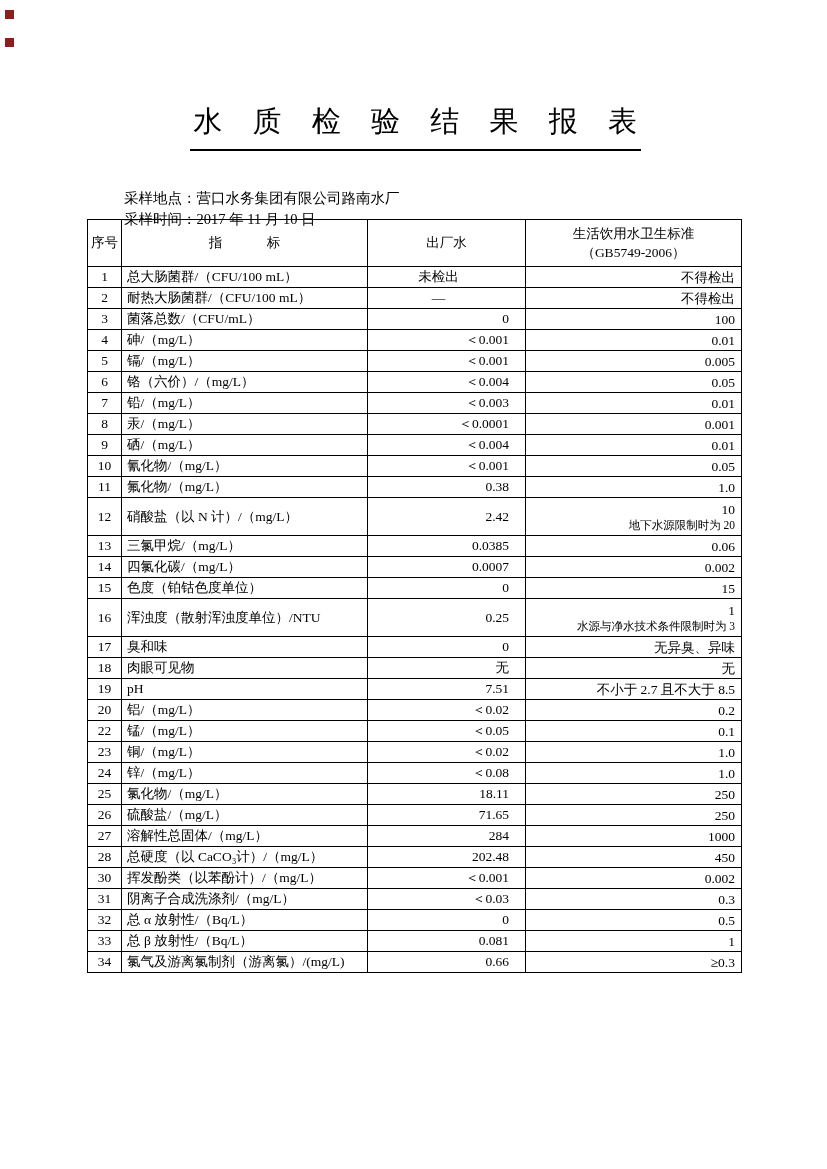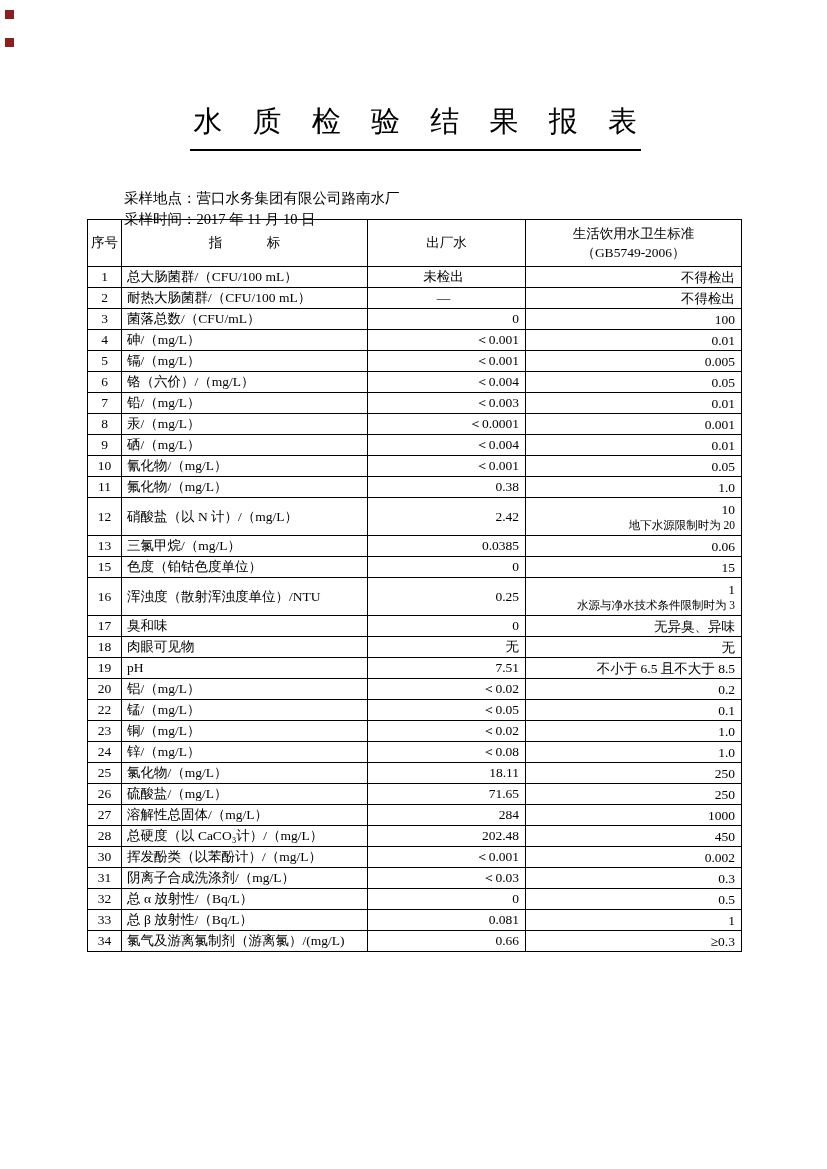--- a/index.html
+++ b/index.html
@@ -34,21 +34,21 @@
   }
   .report thead tr { height:47px; }
   .report tbody tr { height:21px; }
   .report tbody tr.tall { height:38px; }
   .report th { font-weight:normal; text-align:center; line-height:1.3; }
   .hdr-std div { line-height:19px; }
   .gap-wide { letter-spacing:3.3em; margin-right:-3.3em; }
 
   td.c-no  { text-align:center; }
   td.c-ind { text-align:left;  padding-left:5px;  }
-  td.c-val { text-align:right; padding-right:6px; }
+  td.c-val { text-align:right; padding-right:16px; }
   td.c-std { text-align:right; padding-right:6px; }
   .std-line1 { line-height:17px; }
   .std-line2 { font-size:11.5px; line-height:15px; }
 </style>
 </head>
 <body>
 
 <div class="page">
 
   <div class="corner-mark" id="mark1" style="background: rgb(139, 31, 31);"></div>
@@ -193,20 +193,29 @@
         <tr>
       <td class="c-no">13</td>
       <td class="c-ind">三氯甲烷/（mg/L）</td>
       <td class="c-val">0.0385</td>
       <td class="c-std">
         <div class="std-line1">0.06</div>
 
       </td>
     </tr>
         <tr>
+      <td class="c-no">14</td>
+      <td class="c-ind">四氯化碳/（mg/L）</td>
+      <td class="c-val">0.0007</td>
+      <td class="c-std">
+        <div class="std-line1">0.002</div>
+
+      </td>
+    </tr>
+        <tr>
       <td class="c-no">15</td>
       <td class="c-ind">色度（铂钴色度单位）</td>
       <td class="c-val">0</td>
       <td class="c-std">
         <div class="std-line1">15</div>
 
       </td>
     </tr>
         <tr class="tall">
       <td class="c-no">16</td>
@@ -233,21 +242,21 @@
       <td class="c-std">
         <div class="std-line1">无</div>
 
       </td>
     </tr>
         <tr>
       <td class="c-no">19</td>
       <td class="c-ind">pH</td>
       <td class="c-val">7.51</td>
       <td class="c-std">
-        <div class="std-line1">不小于 6.5 且不大于 8.5</div>
+        <div class="std-line1">不小于 2.7 且不大于 8.5</div>
 
       </td>
     </tr>
         <tr>
       <td class="c-no">20</td>
       <td class="c-ind">铝/（mg/L）</td>
       <td class="c-val">＜0.02</td>
       <td class="c-std">
         <div class="std-line1">0.2</div>
 

